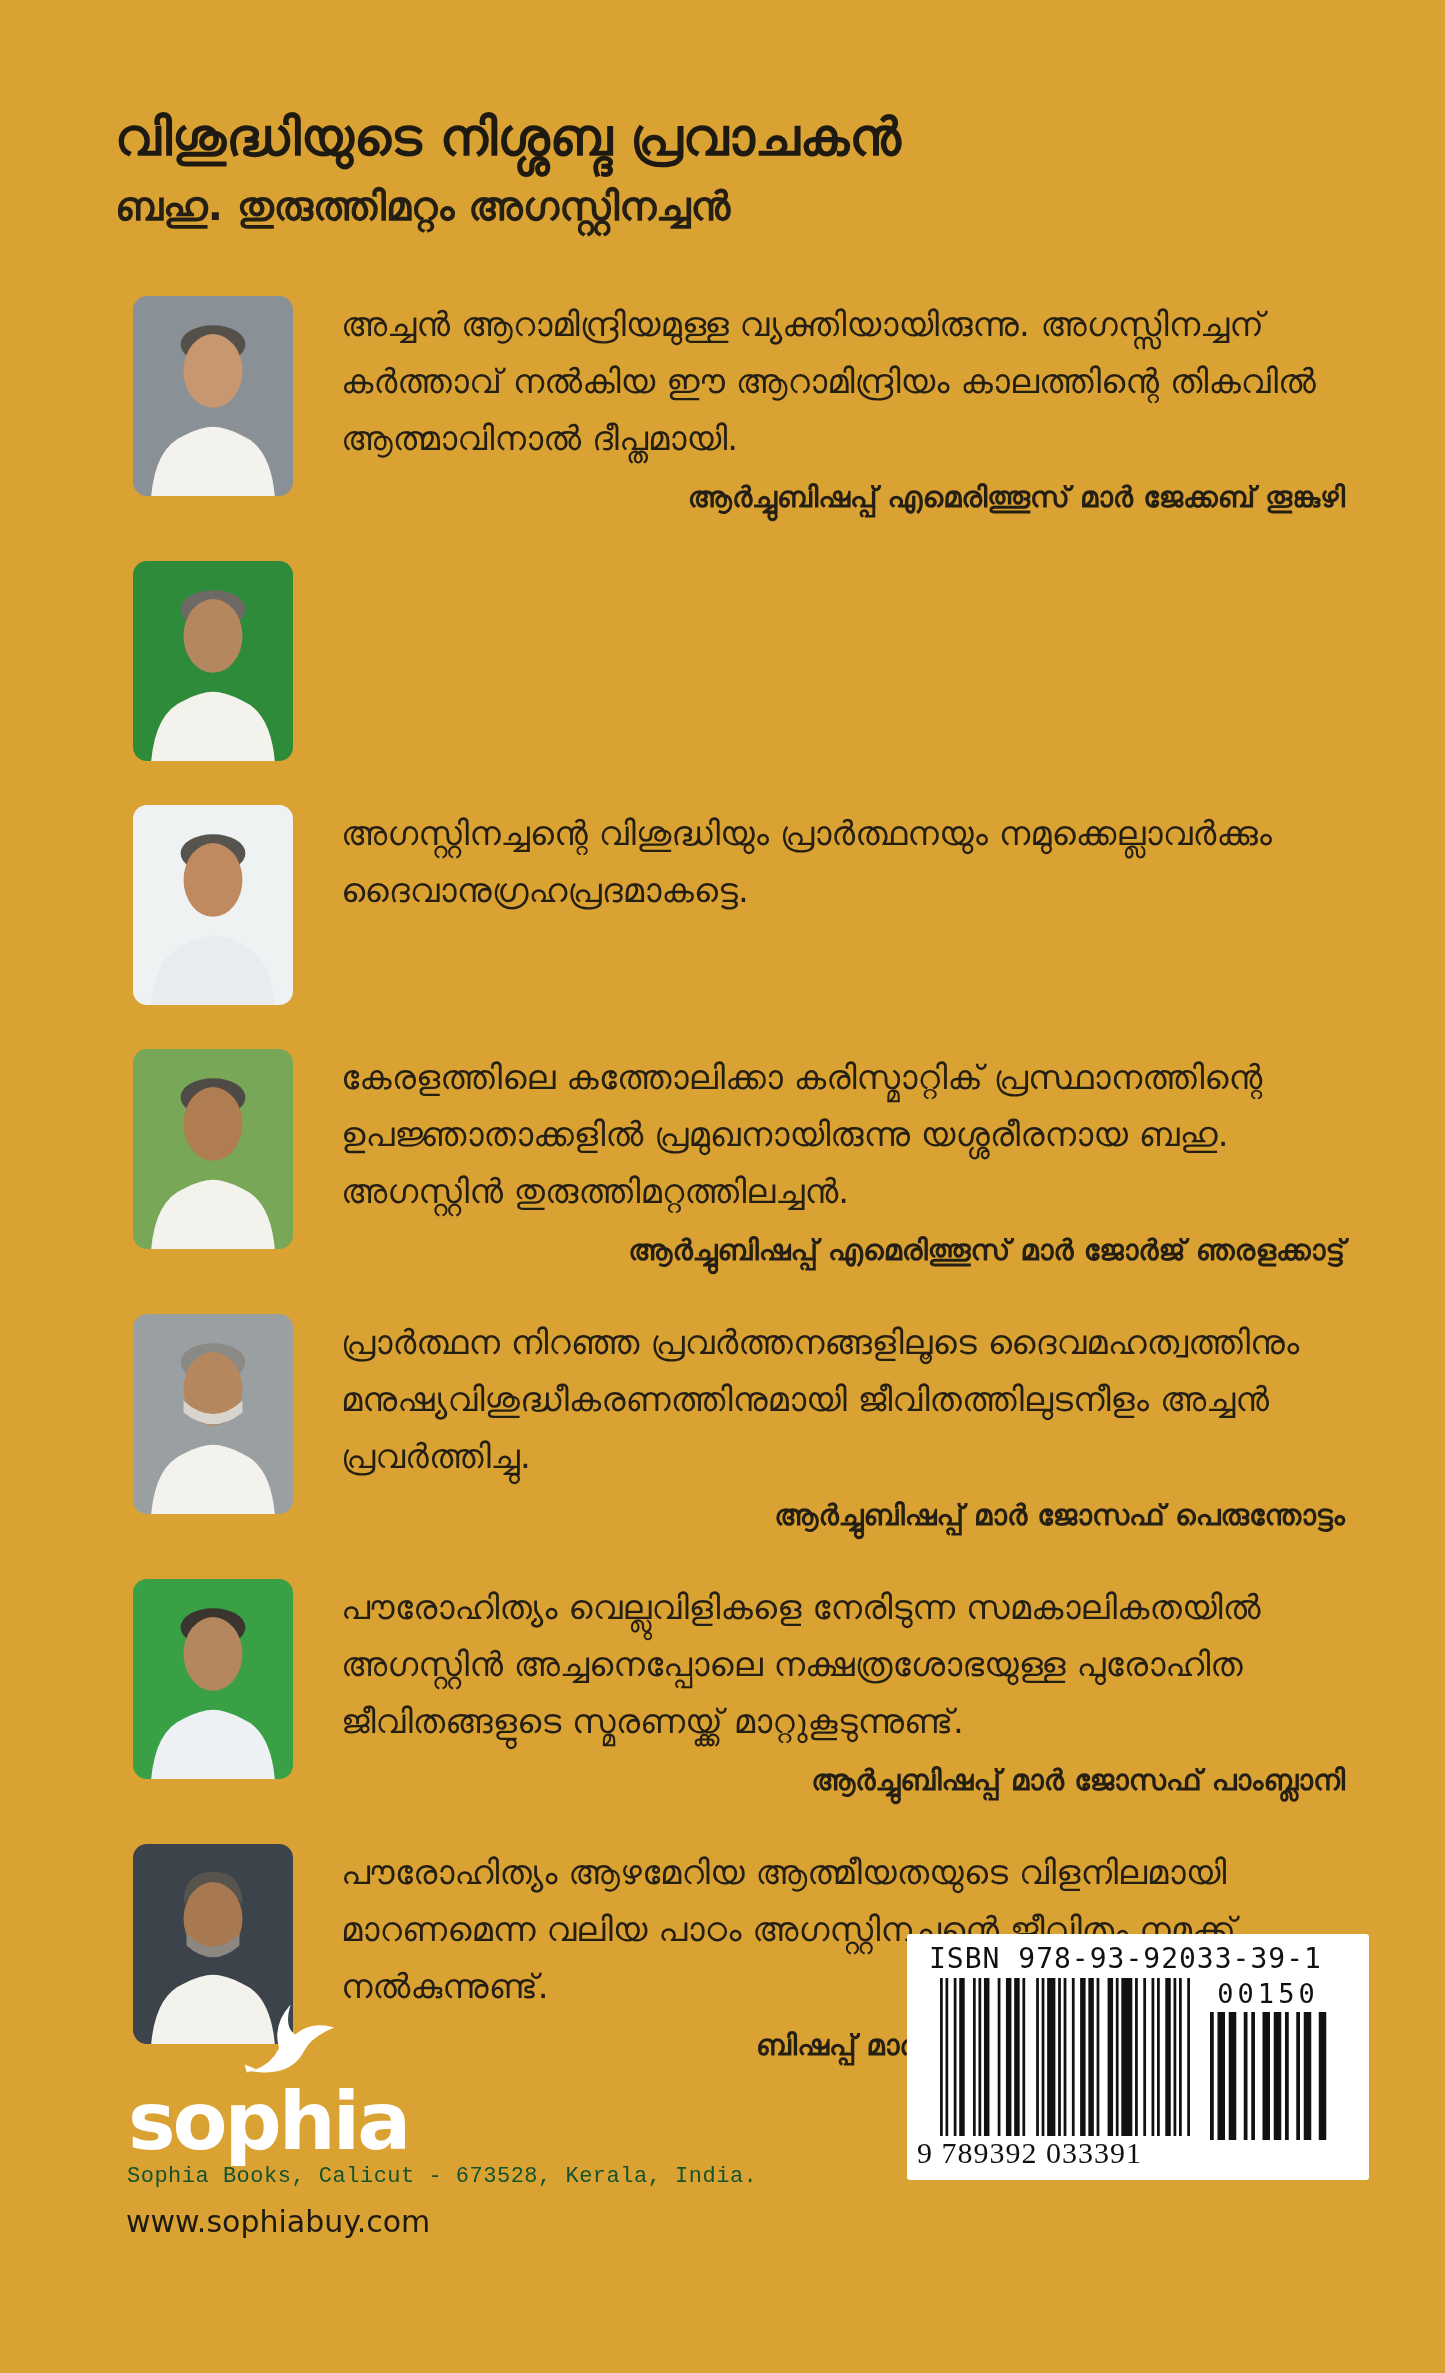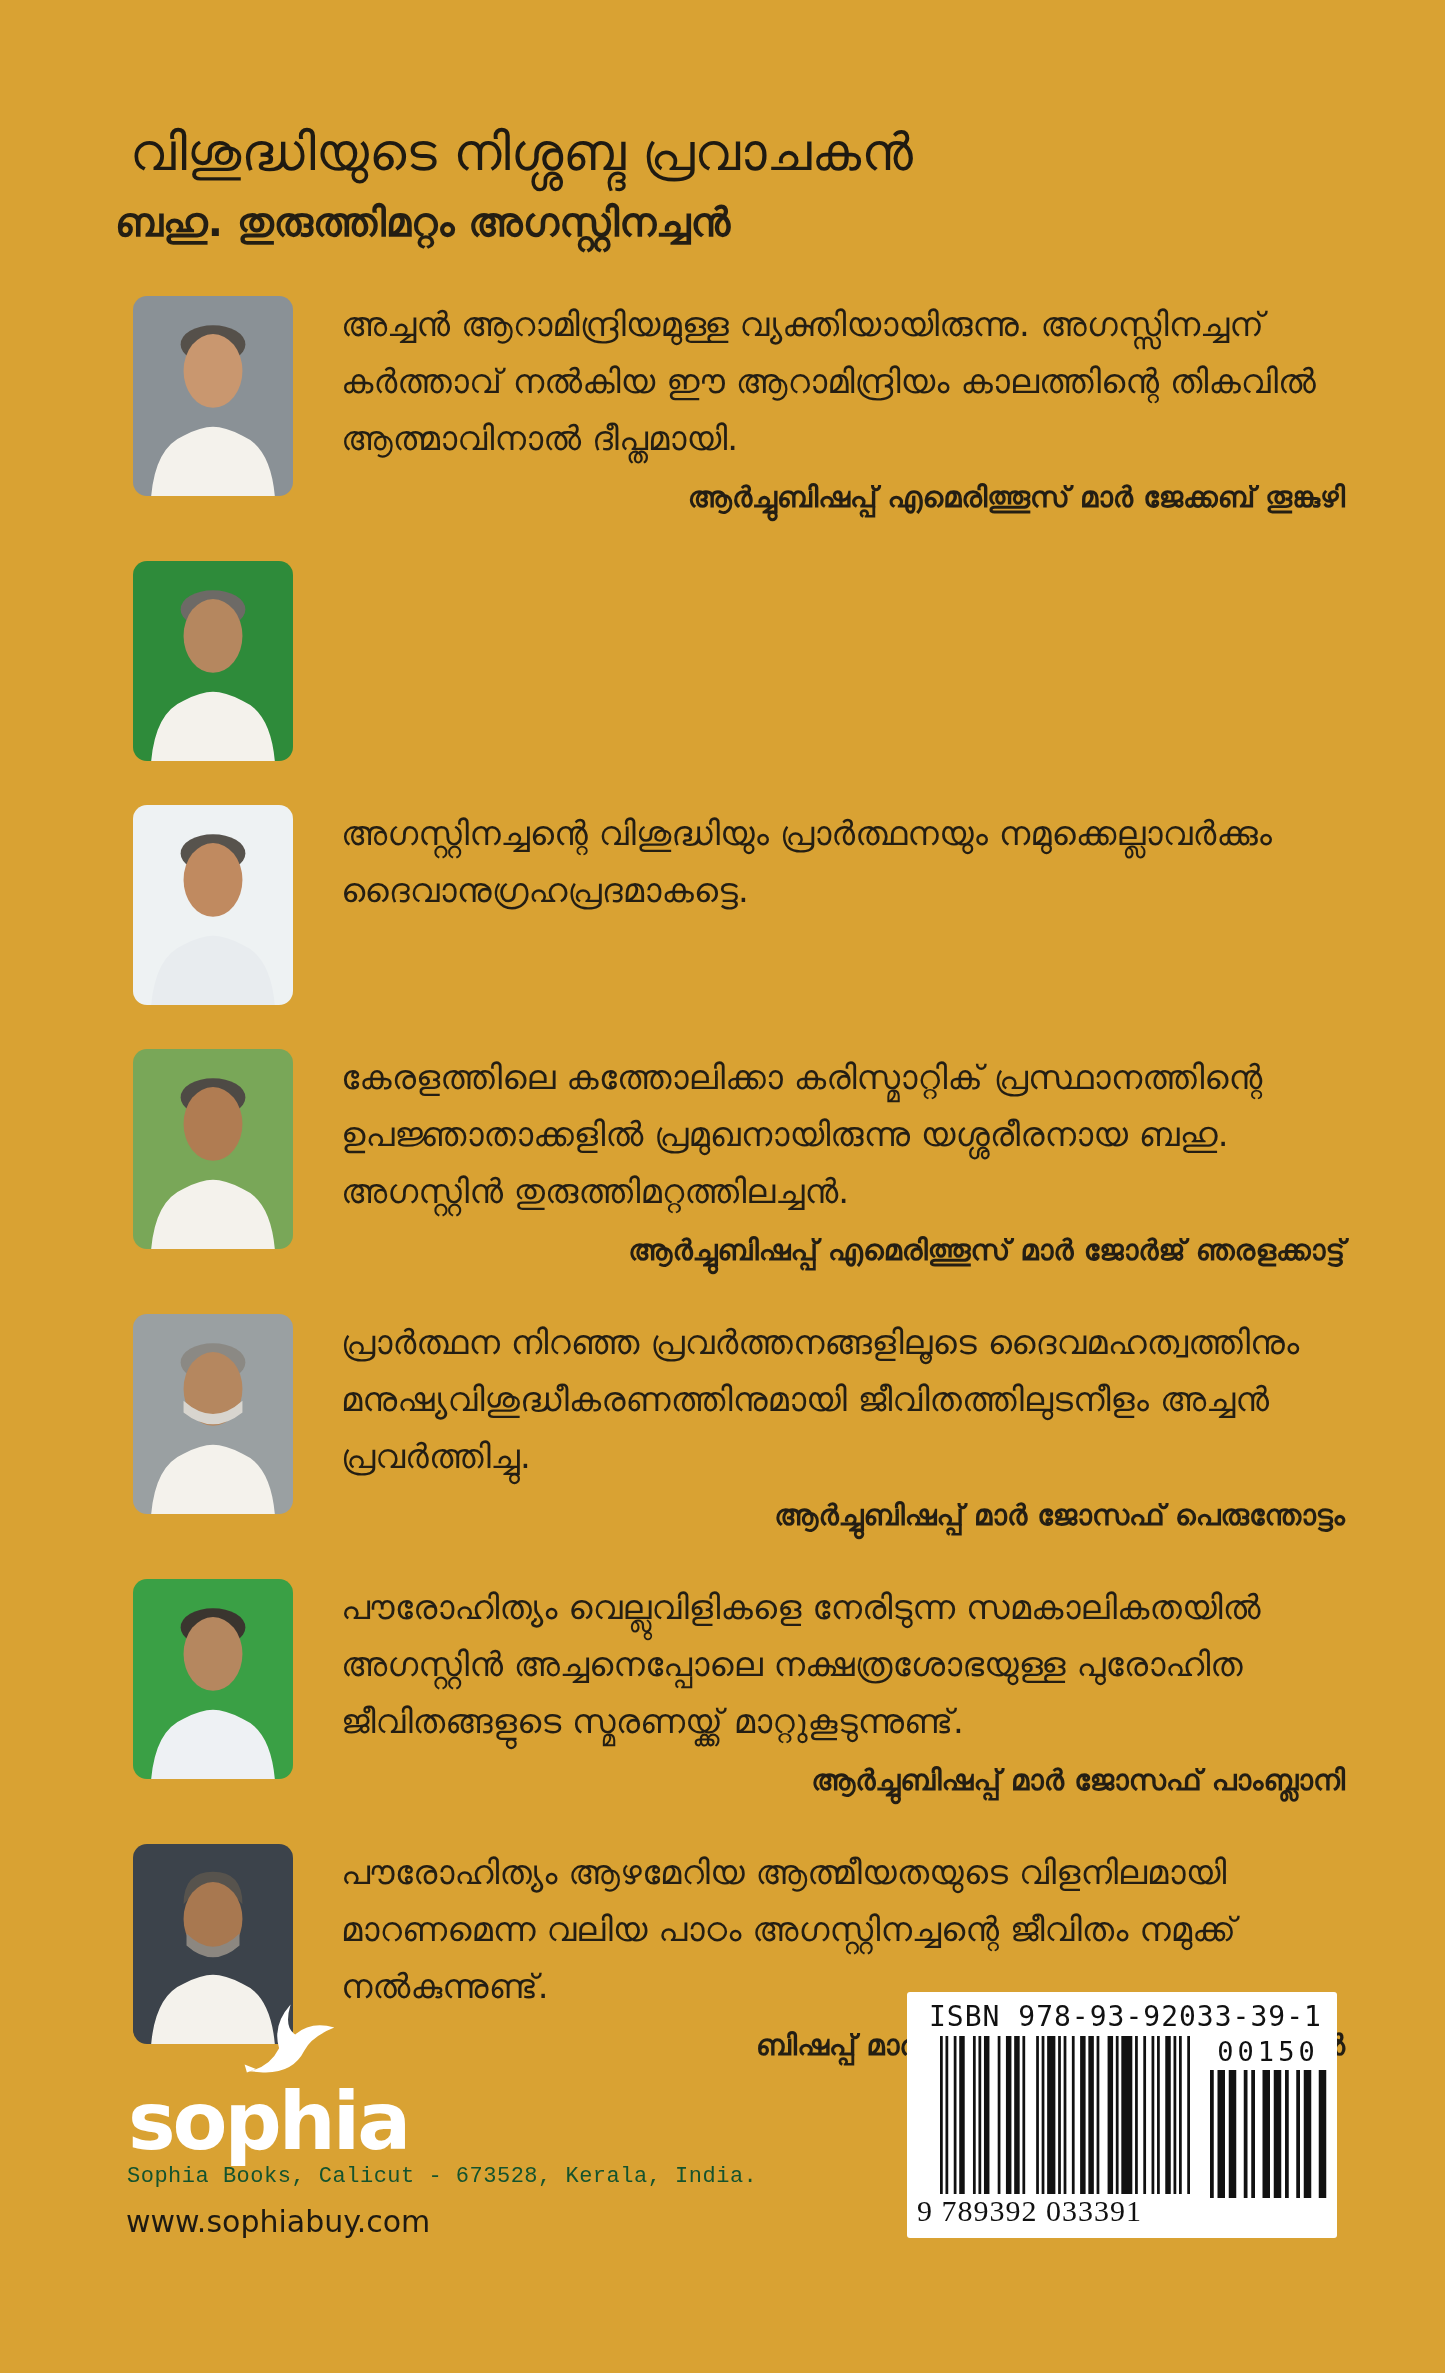--- a/index.html
+++ b/index.html
@@ -7,21 +7,21 @@
     position:relative;
     width:1445px;height:2373px;
     background:#d9a233;
     font-family:"DejaVu Sans","Liberation Sans",sans-serif;
     color:#221c12;
     overflow:hidden;
   }
   
   .header{position:absolute;left:115px;top:108px;width:1230px;}
   .title{
-    font-size:52px;line-height:1.15;font-weight:400;margin:15px;
+    font-size:52px;line-height:1.15;font-weight:700;margin:0;
     color:#1f1a11;letter-spacing:0;
   }
   .subtitle{
     font-size:40px;line-height:1.2;font-weight:700;margin:14px 0 0 0;
     color:#241e13;
   }
   
   .rows{position:absolute;left:133px;top:296px;width:1212px;}
   .row{
     display:grid;grid-template-columns:160px 1fr;column-gap:48px;
@@ -52,22 +52,22 @@
     position:absolute;left:127px;top:2164px;font-size:22px;color:#14532d;
     letter-spacing:0.5px;
     font-family:Liberation Mono, monospace;
   }
   .website{
     position:absolute;left:126px;top:2204px;font-size:30px;color:#1f1a11;
     font-weight:500;
   }
   
   .barcode-box{
-    position:absolute;left:907px;top:1992px;width:430px;height:246px;
-    background:#ffffff;border-radius:3px;
+    position:absolute;left:907px;top:1934px;width:430px;height:246px;
+    background:#ffffff;border-radius:3px;padding-left:32px;
   }
   .isbn{
     position:absolute;left:22px;top:8px;width:390px;
     font-family:"DejaVu Sans Mono","Liberation Mono",monospace;
     font-size:28px;letter-spacing:1px;color:#111;white-space:nowrap;
   }
   .ean-svg{position:absolute;left:33px;top:44px;width:250px;height:158px;}
   .ean-svg rect,.addon-svg rect{fill:#111;}
   .ean-digits{
     position:absolute;left:10px;top:202px;width:290px;

